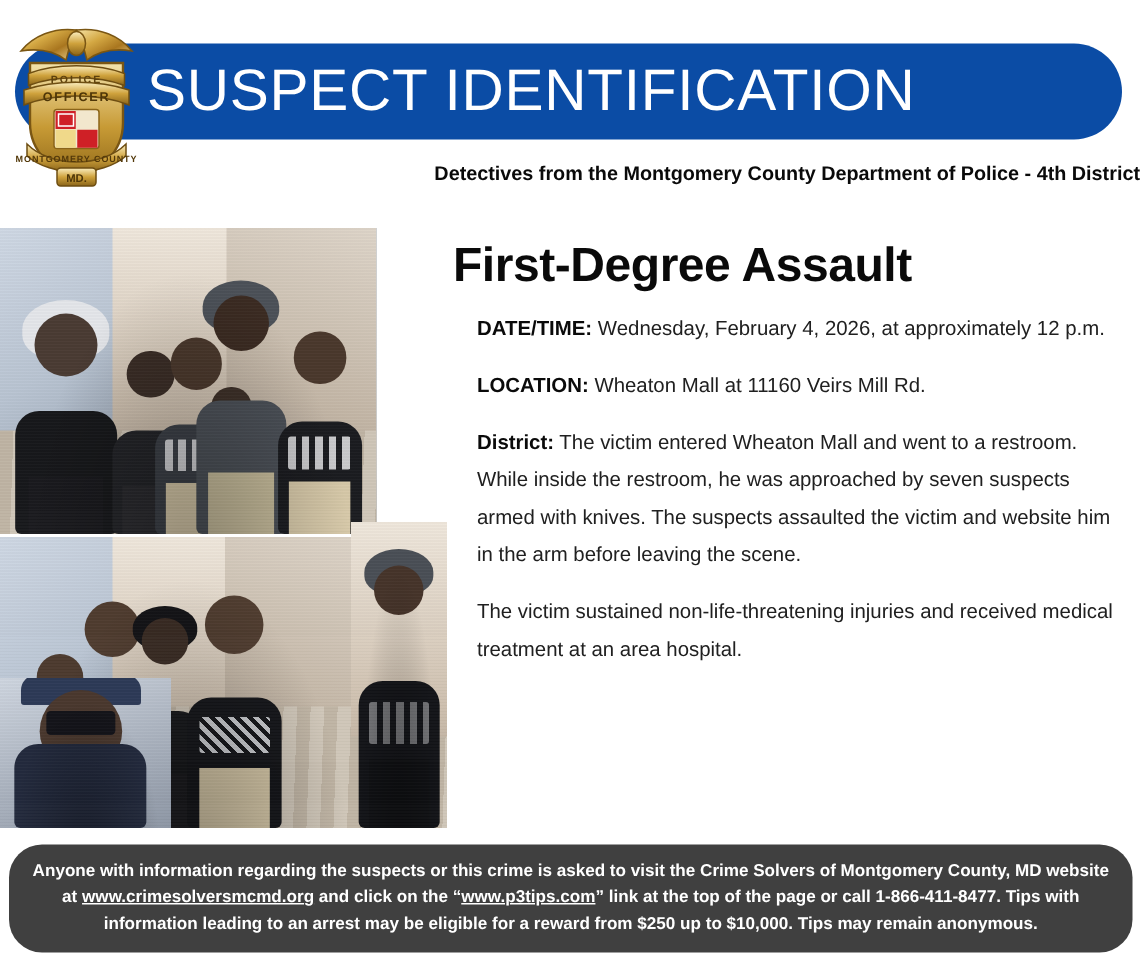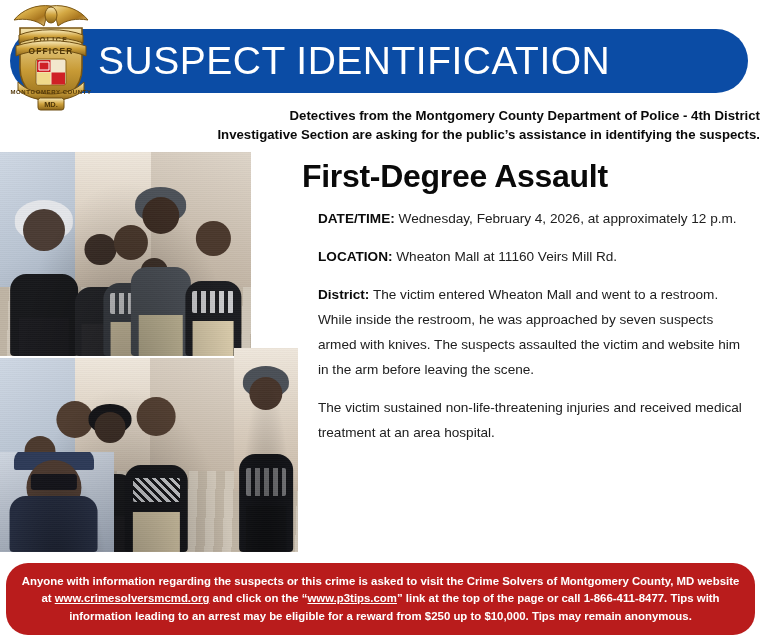--- a/index.html
+++ b/index.html
@@ -8,21 +8,21 @@
 
   
   #header{position:absolute;left:0;top:0;width:761px;height:102px;}
   #header-banner{position:absolute;left:10px;top:29px;width:738px;height:64px;
     background:#0B4CA5;border-radius:34px;}
   #header-title{position:absolute;left:98px;top:31px;width:640px;height:60px;
     display:flex;align-items:center;color:#ffffff;font-size:39px;letter-spacing:.5px;
     font-family:"Liberation Sans",sans-serif;font-weight:400;white-space:nowrap;}
 
   
-  #badge{position:absolute;left:6px;top:2px;width:90px;height:112px;}
+  #badge{position:absolute;left:6px;top:16px;width:90px;height:112px;}
   #badge svg{display:block;width:90px;height:112px;}
 
   
   #subtitle{position:absolute;left:60px;top:106px;width:700px;
     text-align:center;font-size:13.2px;font-weight:bold;line-height:19px;color:#0a0a0a;}
   #subtitle .l{display:block;text-align:right;}
 
   
   #collage{position:absolute;left:0;top:152px;width:300px;height:400px;}
   .photo{position:absolute;overflow:hidden;background:#9aa3ad;}
@@ -69,21 +69,21 @@
   #crime-title{font-size:32px;font-weight:bold;letter-spacing:-.3px;color:#0a0a0a;
     margin:0 0 12px 0;line-height:36px;}
   #content .field{font-size:13.6px;line-height:25px;color:#202020;margin:0 0 13px 0;
     padding-left:16px;}
   #content .field .lbl{font-weight:bold;color:#0a0a0a;}
   #content .para{font-size:13.6px;line-height:25px;color:#202020;margin:0 0 13px 0;
     padding-left:16px;}
 
   
   #footer{position:absolute;left:6px;top:563px;width:749px;height:72px;
-    background:#b91c1c;border-radius:22px;color:#fff;
+    background:#404040;border-radius:22px;color:#fff;
     display:flex;align-items:center;justify-content:center;}
   #footer-text{font-size:11.4px;font-weight:bold;line-height:17.5px;text-align:center;
     padding:0 10px;}
   #footer-text .u{text-decoration:underline;color:#fff;}
 </style>
 </head>
 <body>
 
 <div id="poster">
 
@@ -135,21 +135,20 @@
         <text x="45" y="92" font-family="Liberation Sans, sans-serif" font-size="6" font-weight="bold" text-anchor="middle" fill="#53390a" letter-spacing=".6">MONTGOMERY COUNTY</text>
 
         <rect x="32" y="96" width="26" height="12" rx="2.5" fill="url(#gold2)" stroke="#6e4e12" stroke-width="1"></rect>
         <text x="45" y="105" font-family="Liberation Sans, sans-serif" font-size="7.5" font-weight="bold" text-anchor="middle" fill="#4e3608">MD.</text>
       </svg>
     </div>
   </div>
 
   <div id="subtitle">
     <span class="l">Detectives from the Montgomery County Department of Police - 4th District</span>
-    <span class="l">Investigative Section are asking for the public’s assistance in identifying the suspects.</span>
   </div>
 
   <div id="collage">
 
     <div class="photo ph-top">
       <div class="scene">
         <div class="wall-l"></div>
           <div class="wall-c"></div>
           <div class="wall-r"></div>
         <div class="floor"></div>

